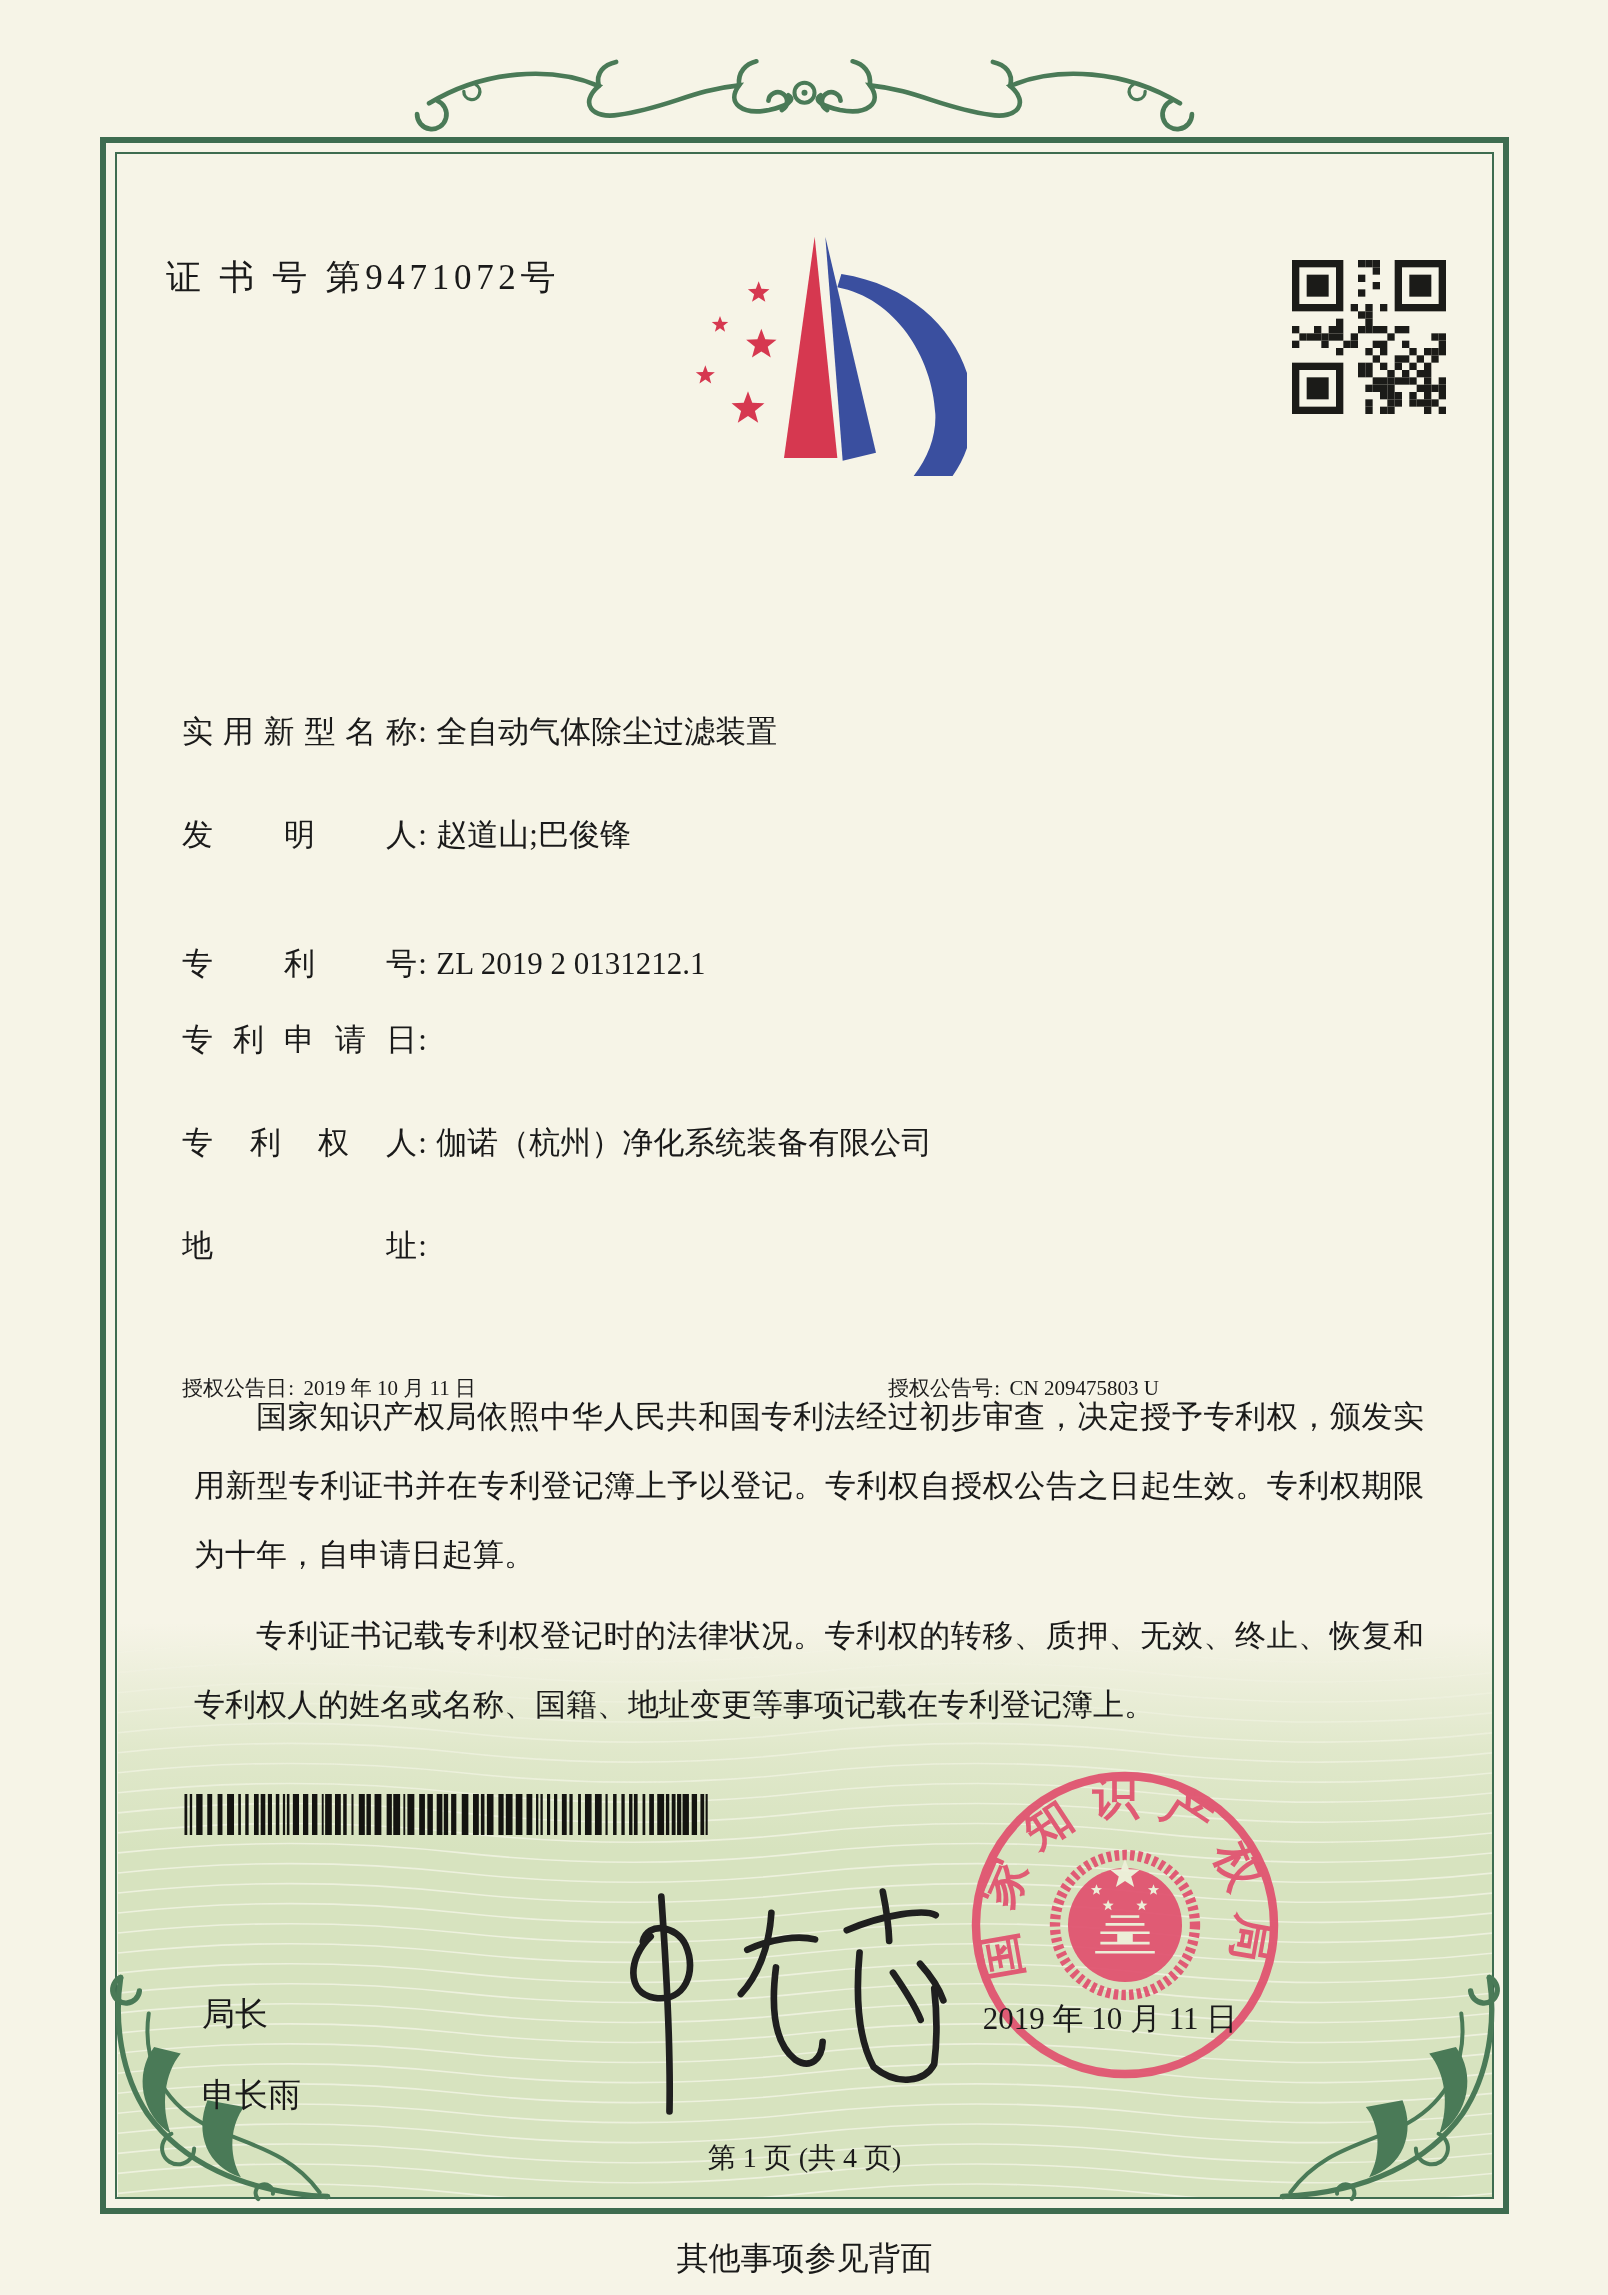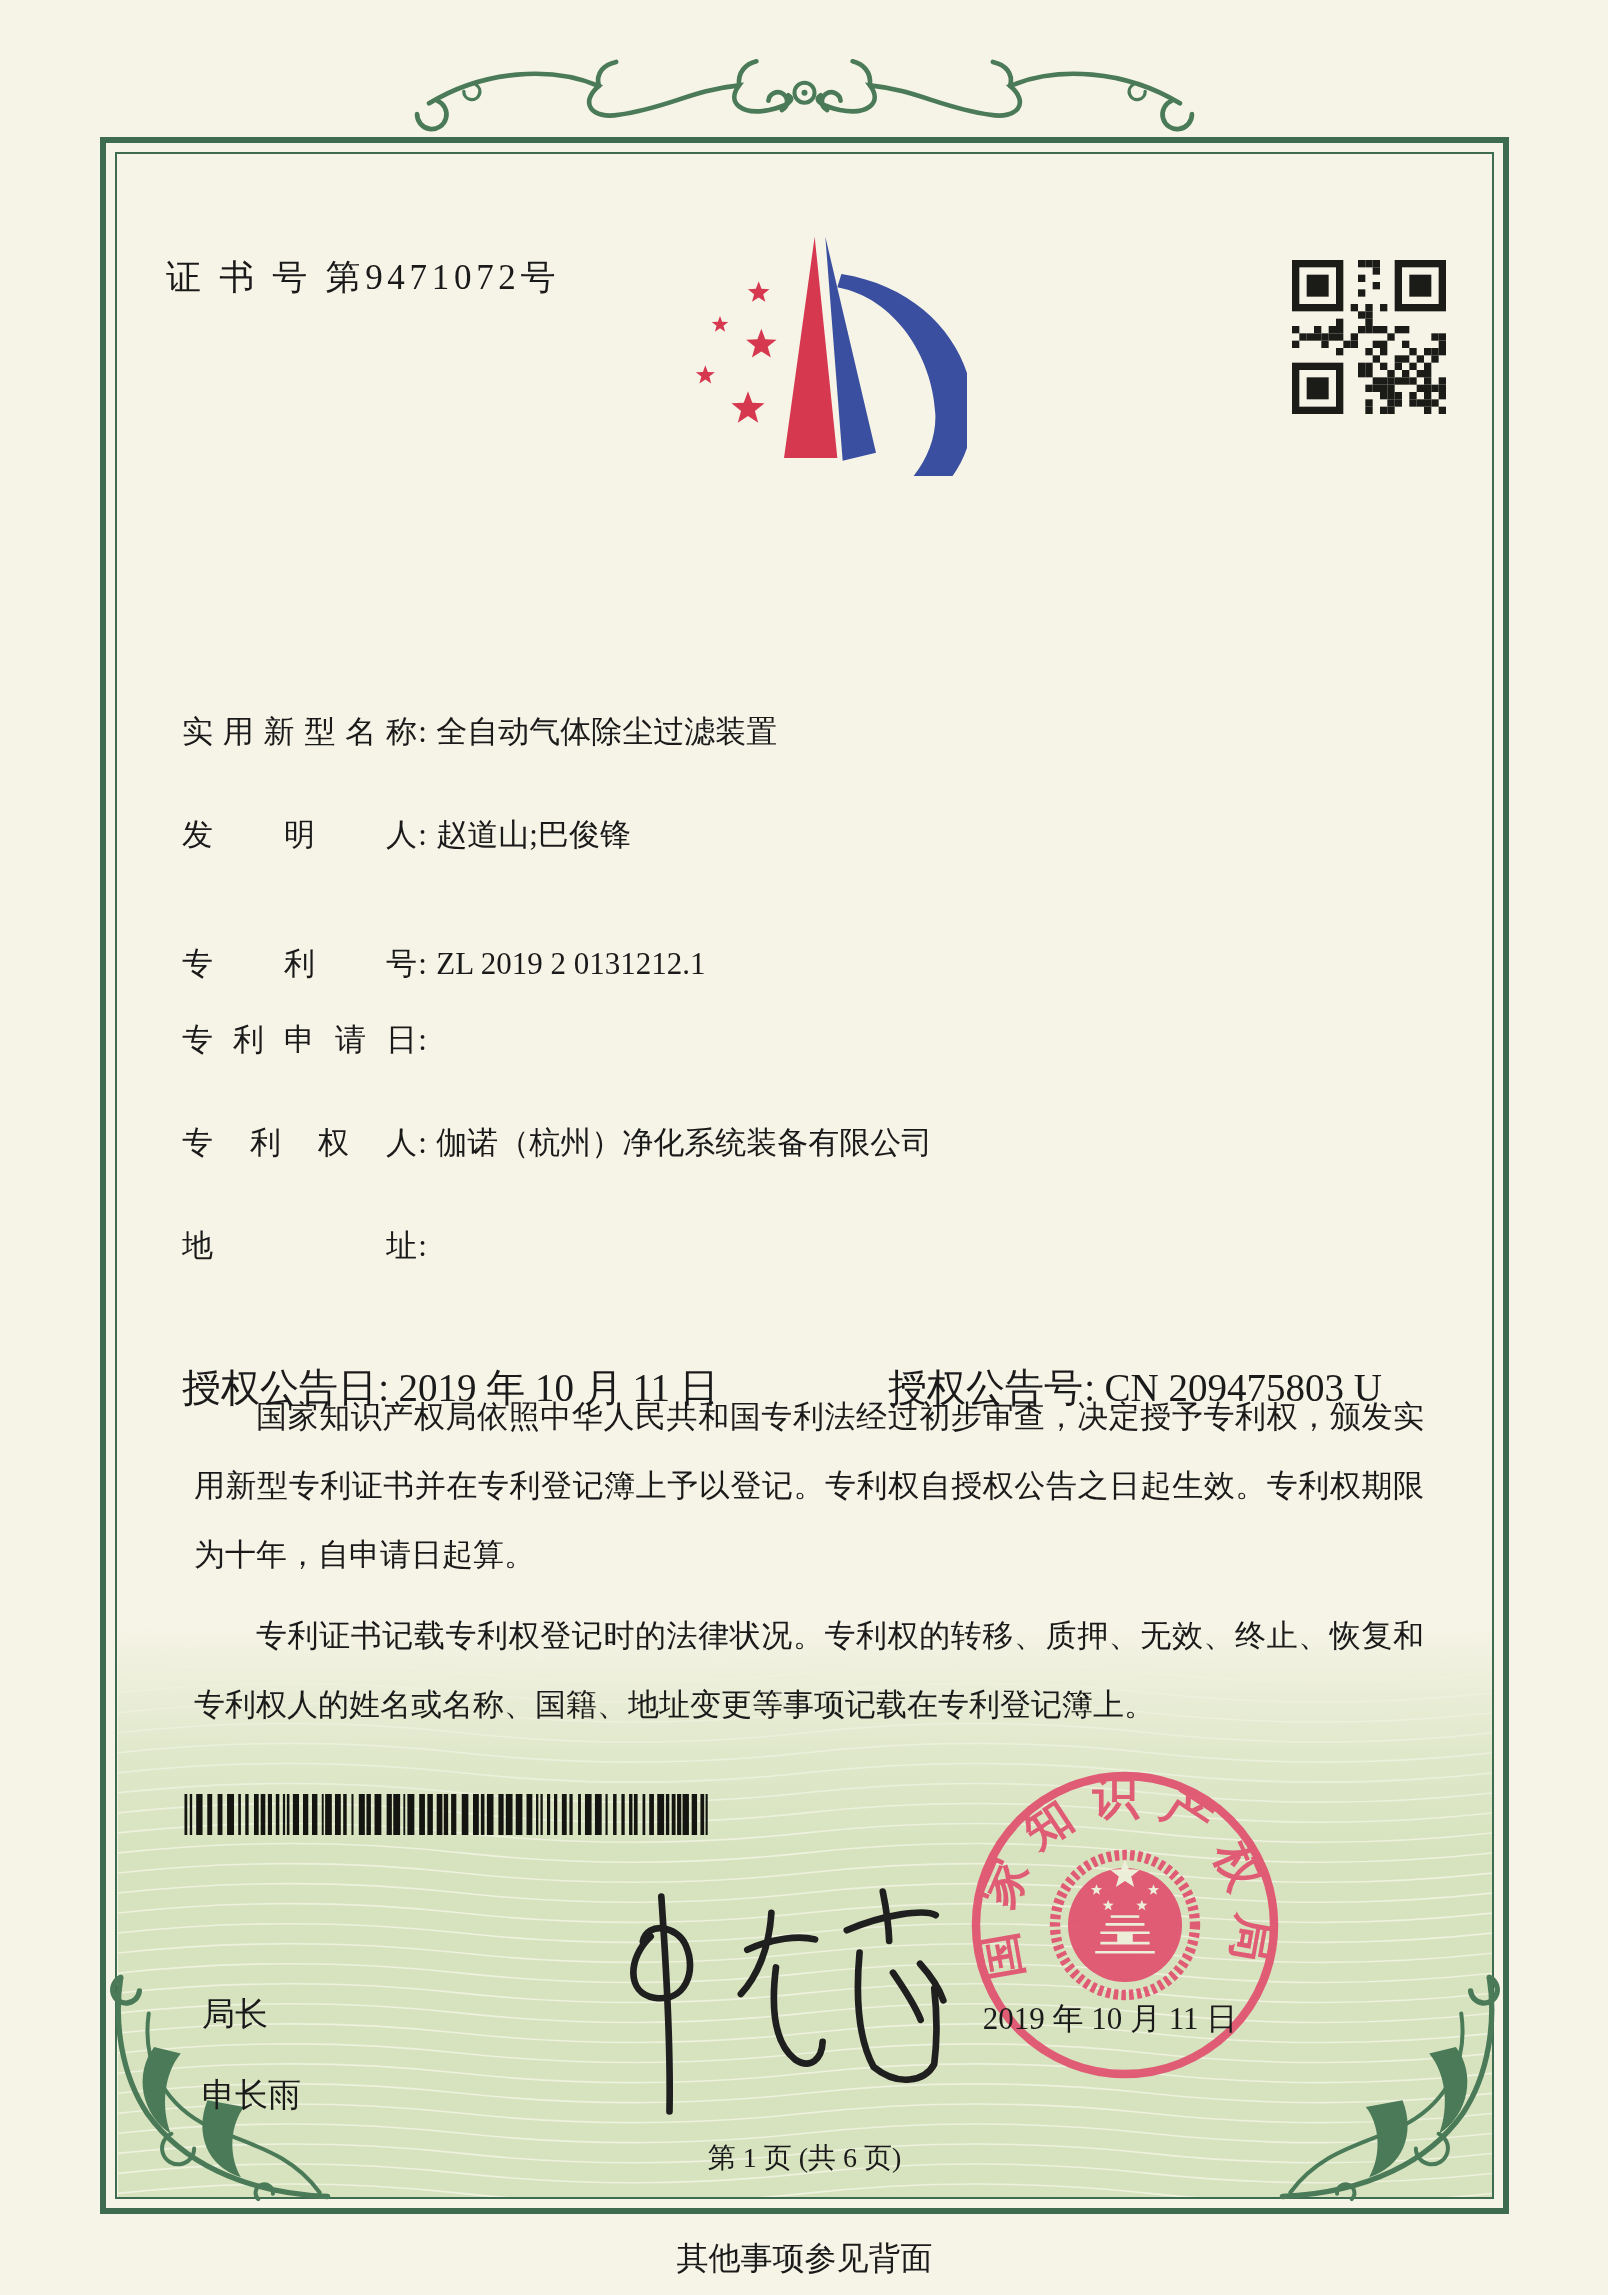--- a/index.html
+++ b/index.html
@@ -20,21 +20,21 @@
     -webkit-mask-image:linear-gradient(180deg,transparent 0px,rgba(0,0,0,.75) 134px,#000 227px);
     mask-image:linear-gradient(180deg,transparent 0px,rgba(0,0,0,.75) 134px,#000 227px);}
   .certno{position:absolute;left:166px;top:254px;font-size:35px;letter-spacing:4.7px;}
   .title{position:absolute;left:0;right:0;top:498px;text-align:center;font-size:79px;font-weight:bold;
     letter-spacing:.22em;text-indent:.22em;}
   .frow{position:absolute;left:182px;display:flex;align-items:flex-start;font-size:31px;line-height:64px;}
   .flabel{display:inline-block;width:235px;text-align:justify;text-align-last:justify;white-space:nowrap;}
   .fcolon{margin:0 9.4px 0 1.3px;}
   .fvalue{white-space:nowrap;}
   .fvalue.wrap{white-space:normal;width:982px;}
-  .grant{position:absolute;display:flex;font-size:39px;line-height:64px;}
+  .grant{position:absolute;display:flex;font-size:21px;line-height:64px;}
   .body-text{position:absolute;left:182px;top:1370px;width:1254px;font-size:31px;line-height:69px;text-align:justify;}
   .body-text p{margin:12px;text-indent:2em;}
   .signer{position:absolute;left:202px;font-size:33px;}
   .seal-date{position:absolute;left:943px;top:1998px;width:334px;text-align:center;font-size:31px;z-index:5;}
   .pageno{position:absolute;left:0;right:0;top:2139px;text-align:center;font-size:28px;z-index:4;}
   .backnote{position:absolute;left:0;right:0;top:2237px;text-align:center;font-size:32px;}
   .abs{position:absolute;}
   svg{display:block;}
 </style>
 </head>
@@ -410,17 +410,17 @@
         <path d="M220,249 h60"></path>
         <path d="M228,237 h44"></path>
         <path d="M204,292 h92"></path>
         <path d="M212,278 h76"></path>
         <rect x="238" y="262" width="24" height="16" fill="#eef0da" stroke="none"></rect>
       </g>
     </g>
   </svg>
   <div class="seal-date">2019 年 10 月 11 日</div>
 
-  <div class="pageno">第 1 页 (共 6 页)</div>
+  <div class="pageno">第 1 页 (共 4 页)</div>
   <div class="backnote">其他事项参见背面</div>
 
 </div>
 
 
 </body></html>

